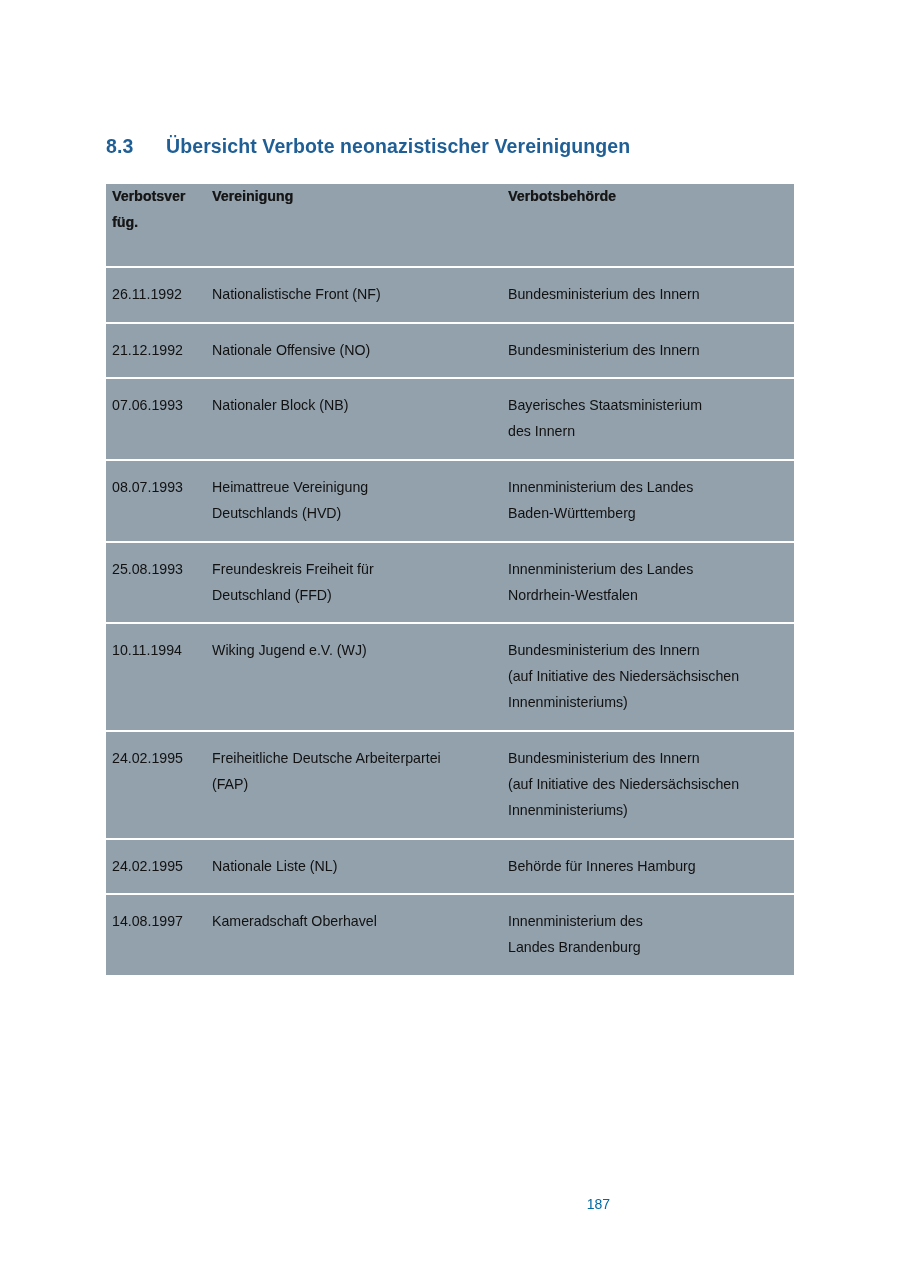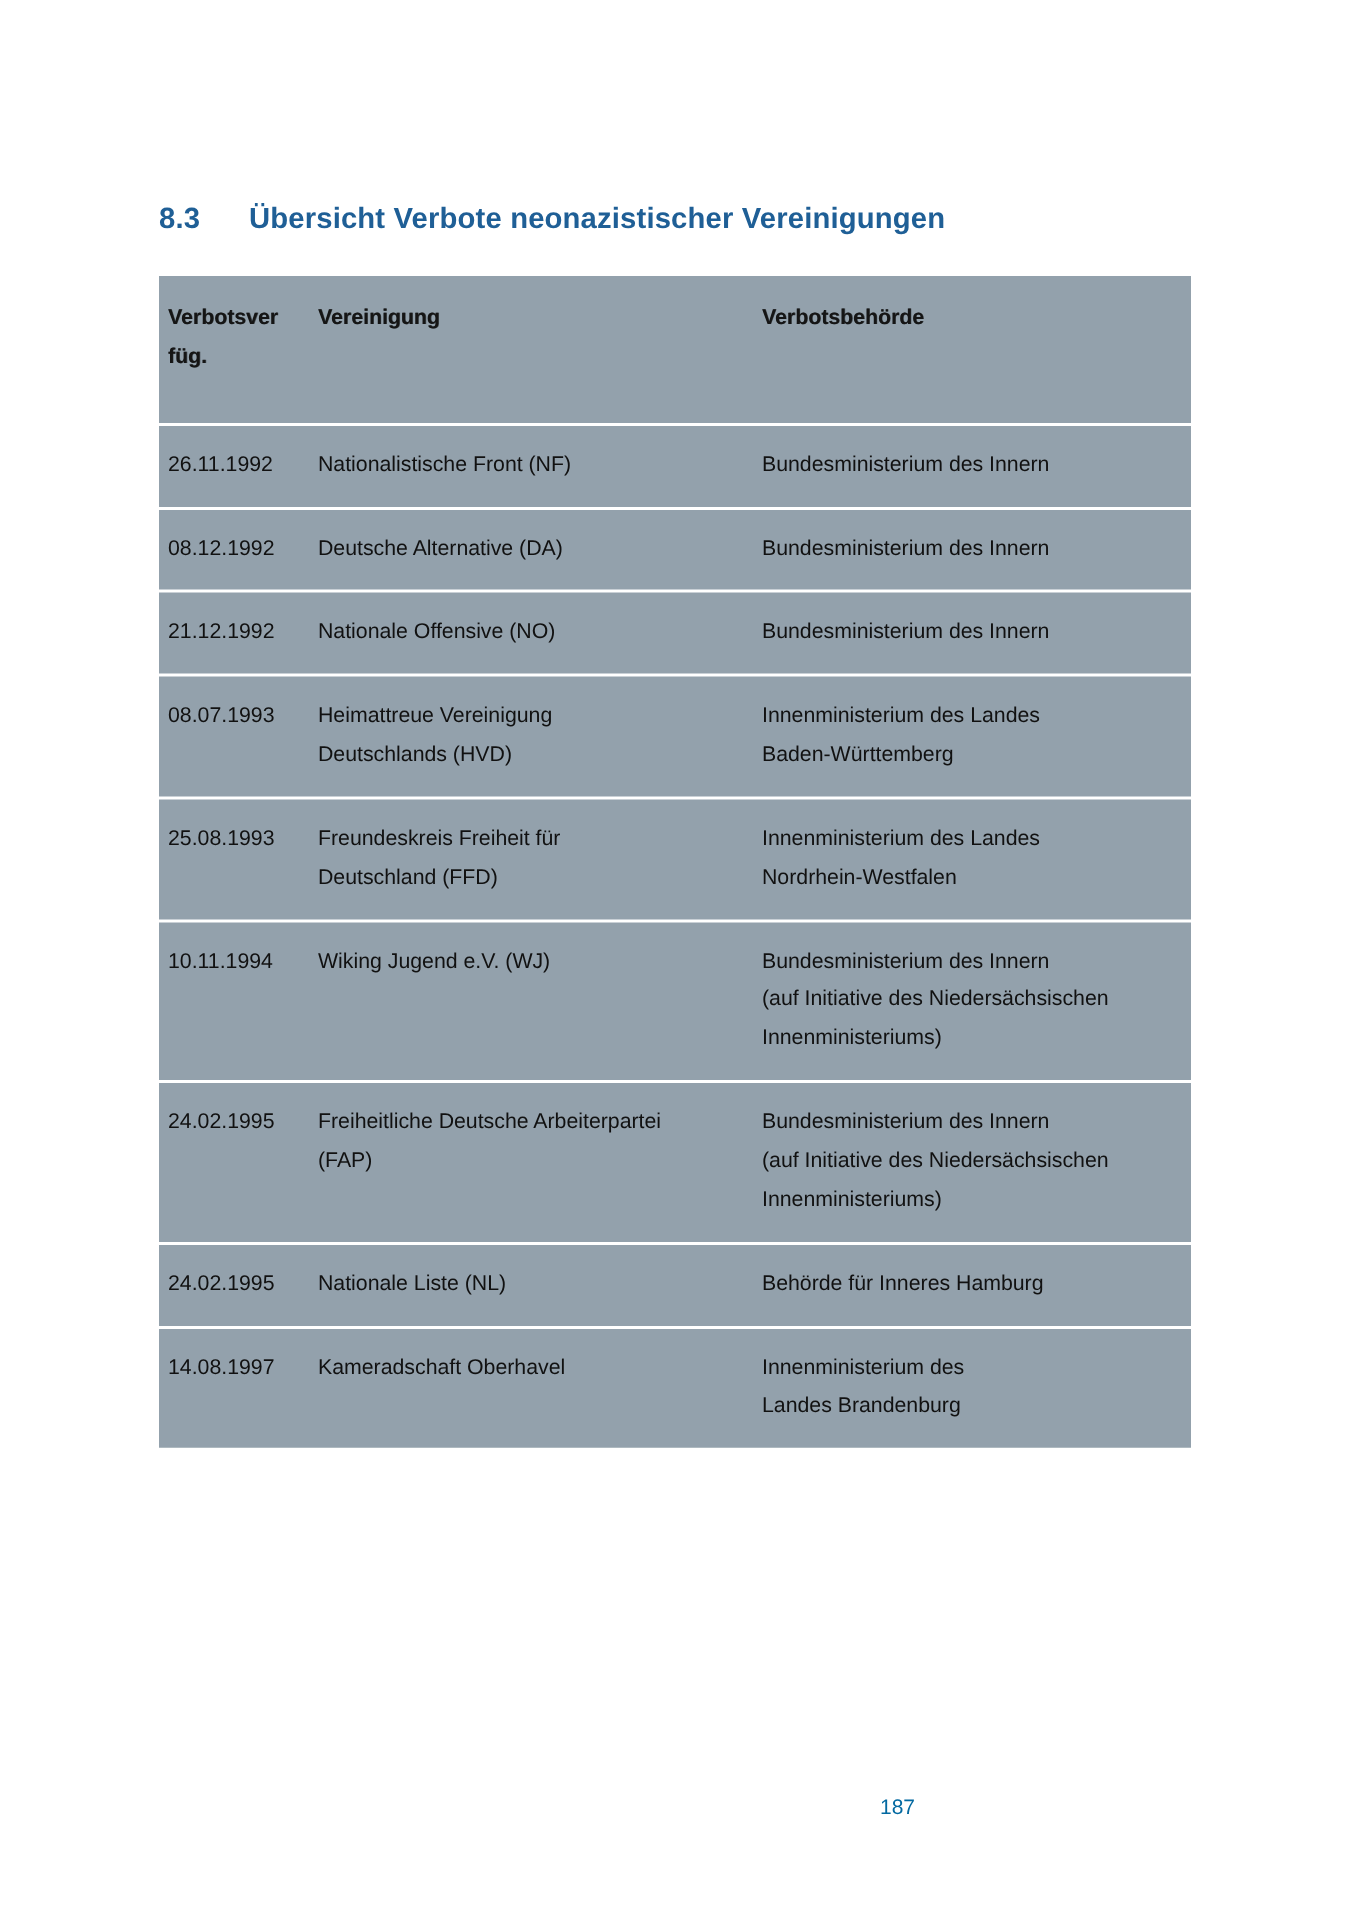--- a/index.html
+++ b/index.html
@@ -53,21 +53,21 @@
     padding: 14px 6px 14px 6px;
     font-size: 14.2px;
     line-height: 1.82;
     color: #111111;
     border-bottom: 2px solid #ffffff;
     text-align: left;
     font-weight: normal;
   }
   table.verbote thead th {
     font-weight: bold;
-    padding-top: 16px;
+    padding-top: 0;
     padding-bottom: 30px;
     color: #151515;
     text-shadow: 0.4px 0 0 rgba(0,0,0,0.55);
     margin-top: 31px;
   }
   col.c-date { width: 100px; }
   col.c-org  { width: 296px; }
   col.c-auth { width: 292px; }
   td.date, th.date { padding-left: 4px; white-space: nowrap; }
   td.org, th.org { padding-left: 4px; }
@@ -117,41 +117,42 @@
       <tr>
         <td class="date">26.11.1992</td>
         <td class="org">
           <span class="line">Nationalistische Front (NF)</span>
         </td>
         <td class="auth">
           <span class="line">Bundesministerium des Innern</span>
         </td>
       </tr>
 
-      <tr>
-        <td class="date">08.12.1992</td>
-        <td class="org">
-          <span class="line">Deutsche Alternative (DA)</span>
-        </td>
-        <td class="auth">
-          <span class="line">Bundesministerium des Innern</span>
-        </td>
-      </tr>
 
 
       <tr>
         <td class="date">21.12.1992</td>
         <td class="org">
           <span class="line">Nationale Offensive (NO)</span>
         </td>
         <td class="auth">
           <span class="line">Bundesministerium des Innern</span>
         </td>
       </tr>
 
+      <tr>
+        <td class="date">07.06.1993</td>
+        <td class="org">
+          <span class="line">Nationaler Block (NB)</span>
+        </td>
+        <td class="auth">
+          <span class="line">Bayerisches Staatsministerium</span>
+          <span class="line">des Innern</span>
+        </td>
+      </tr>
 
       <tr>
         <td class="date">08.07.1993</td>
         <td class="org">
           <span class="line">Heimattreue Vereinigung</span>
           <span class="line">Deutschlands (HVD)</span>
         </td>
         <td class="auth">
           <span class="line">Innenministerium des Landes</span>
           <span class="line">Baden-Württemberg</span>

